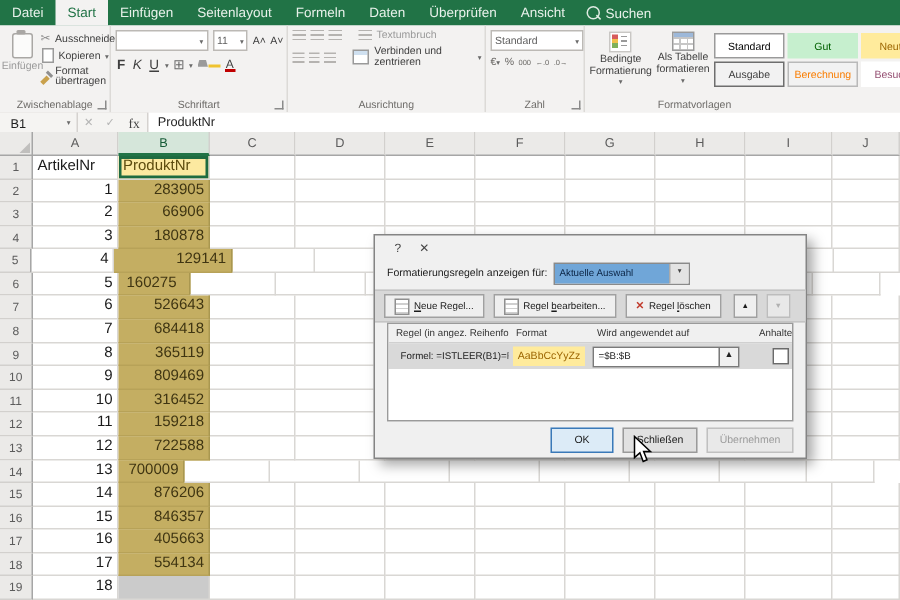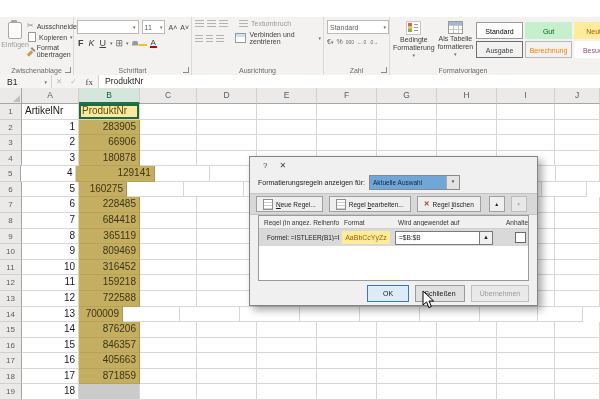--- a/index.html
+++ b/index.html
@@ -119,20 +119,36 @@
   .b-ok{width:40px;background:#dcebf7;border-color:#3a79b8}
   .b-close{width:48px}
   .b-apply{width:56px;color:#9b9b9b;background:#e9e9e9;border-color:#c0c0c0}
   .cursor{position:absolute;left:421px;top:290px;pointer-events:none}
 </style>
 </head>
 <body>
 
 <div class="stage">
 
+  <div class="tabbar">
+    <span style="display:flex">
+        <span class="tab">Datei</span>
+        <span class="tab active">Start</span>
+        <span class="tab">Einfügen</span>
+        <span class="tab">Seitenlayout</span>
+        <span class="tab">Formeln</span>
+        <span class="tab">Daten</span>
+        <span class="tab">Überprüfen</span>
+        <span class="tab">Ansicht</span>
+      </span>
+    <span class="searchbox">
+      <span class="i-search"></span>
+      <span>Suchen</span>
+    </span>
+  </div>
 
   <div class="ribbon">
     <div class="rgroup g-clip">
       <div class="paste">
         <span class="i-clip"></span>
         <span class="gray">Einfügen</span>
       </div>
       <div class="clipstack">
         <span class="row">
             <span class="i-sc">✂</span>
@@ -330,34 +346,34 @@
           <span class="cell" style="width: 60px;"></span>
           <span class="cell" style="width: 60px;"></span>
           <span class="cell" style="width: 60px;"></span>
           <span class="cell" style="width: 60px;"></span>
           <span class="cell" style="width: 58px;"></span>
           <span class="cell" style="width: 45px;"></span>
         </div>
         <div class="grow">
           <span class="rh">6</span>
           <span class="cell num" style="width: 57px;">5</span>
-          <span class="cell bcf num" style="width: 48px;">160275</span>
+          <span class="cell bcf num" style="width: 48px; text-align: center;">160275</span>
           <span class="cell" style="width: 57px;"></span>
           <span class="cell" style="width: 60px;"></span>
           <span class="cell" style="width: 60px;"></span>
           <span class="cell" style="width: 60px;"></span>
           <span class="cell" style="width: 60px;"></span>
           <span class="cell" style="width: 60px;"></span>
           <span class="cell" style="width: 58px;"></span>
           <span class="cell" style="width: 45px;"></span>
         </div>
         <div class="grow">
           <span class="rh">7</span>
           <span class="cell num" style="width: 57px;">6</span>
-          <span class="cell bcf num" style="width: 61px;">228485</span>
+          <span class="cell bcf num" style="width: 61px;">526643</span>
           <span class="cell" style="width: 57px;"></span>
           <span class="cell" style="width: 60px;"></span>
           <span class="cell" style="width: 60px;"></span>
           <span class="cell" style="width: 60px;"></span>
           <span class="cell" style="width: 60px;"></span>
           <span class="cell" style="width: 60px;"></span>
           <span class="cell" style="width: 58px;"></span>
           <span class="cell" style="width: 45px;"></span>
         </div>
         <div class="grow">
@@ -486,21 +502,21 @@
           <span class="cell" style="width: 60px;"></span>
           <span class="cell" style="width: 60px;"></span>
           <span class="cell" style="width: 60px;"></span>
           <span class="cell" style="width: 60px;"></span>
           <span class="cell" style="width: 58px;"></span>
           <span class="cell" style="width: 45px;"></span>
         </div>
         <div class="grow">
           <span class="rh">18</span>
           <span class="cell num" style="width: 57px;">17</span>
-          <span class="cell bcf num" style="width: 61px;">871859</span>
+          <span class="cell bcf num" style="width: 61px;">554134</span>
           <span class="cell" style="width: 57px;"></span>
           <span class="cell" style="width: 60px;"></span>
           <span class="cell" style="width: 60px;"></span>
           <span class="cell" style="width: 60px;"></span>
           <span class="cell" style="width: 60px;"></span>
           <span class="cell" style="width: 60px;"></span>
           <span class="cell" style="width: 58px;"></span>
           <span class="cell" style="width: 45px;"></span>
         </div>
         <div class="grow">

